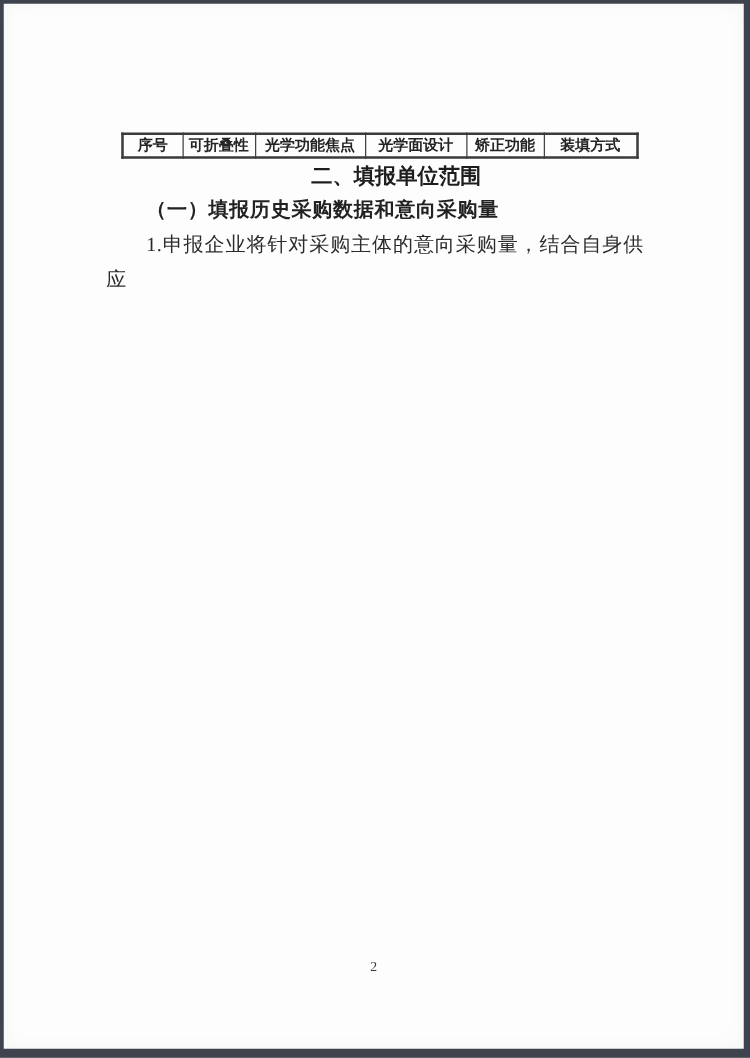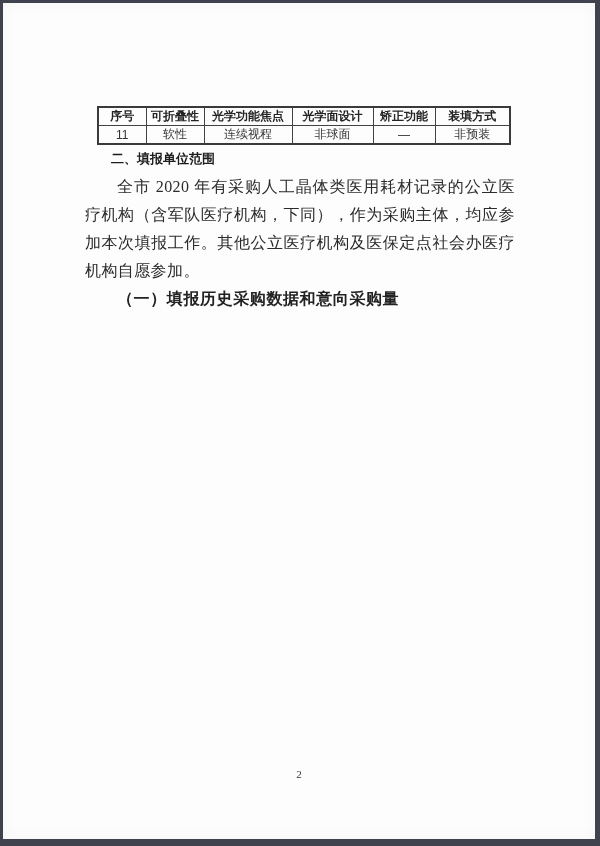--- a/index.html
+++ b/index.html
@@ -62,25 +62,25 @@
   col.c1 { width: 48px; }
   col.c2 { width: 58px; }
   col.c3 { width: 88px; }
   col.c4 { width: 81px; }
   col.c5 { width: 62px; }
   col.c6 { width: 75px; }
 
   .h-num {
     font-family: "Liberation Sans", "DejaVu Sans", sans-serif;
     font-weight: bold;
-    font-size: 13px;
+    font-size: 17px;
     color: #1d1d1d;
     text-indent: 2em;
     margin: 0;
-    text-align: left;
+    text-align: center;
   }
   .para {
     margin: 0;
     text-indent: 2em;
     letter-spacing: 0.4px;
   }
   .sub-h {
     margin: 0;
     text-indent: 2em;
     font-weight: 600;
@@ -117,35 +117,27 @@
         </colgroup>
         <tbody>
             <tr>
           <th>序号</th>
           <th>可折叠性</th>
           <th>光学功能焦点</th>
           <th>光学面设计</th>
           <th>矫正功能</th>
           <th>装填方式</th>
         </tr>
-        <tr>
-          <td>11</td>
-          <td>软性</td>
-          <td>连续视程</td>
-          <td>非球面</td>
-          <td>—</td>
-          <td>非预装</td>
-        </tr>
       </tbody>
         </table>
 
       <p class="h-num">二、填报单位范围</p>
-      <p class="para">全市 2020 年有采购人工晶体类医用耗材记录的公立医疗机构（含军队医疗机构，下同），作为采购主体，均应参加本次填报工作。其他公立医疗机构及医保定点社会办医疗机构自愿参加。</p>
 
 
       <p class="sub-h">（一）填报历史采购数据和意向采购量</p>
 
+      <p class="para">1.申报企业将针对采购主体的意向采购量，结合自身供应</p>
 
     </div>
 
     <div class="page-num">2</div>
   </div>
 </div>
 
 </body></html>

